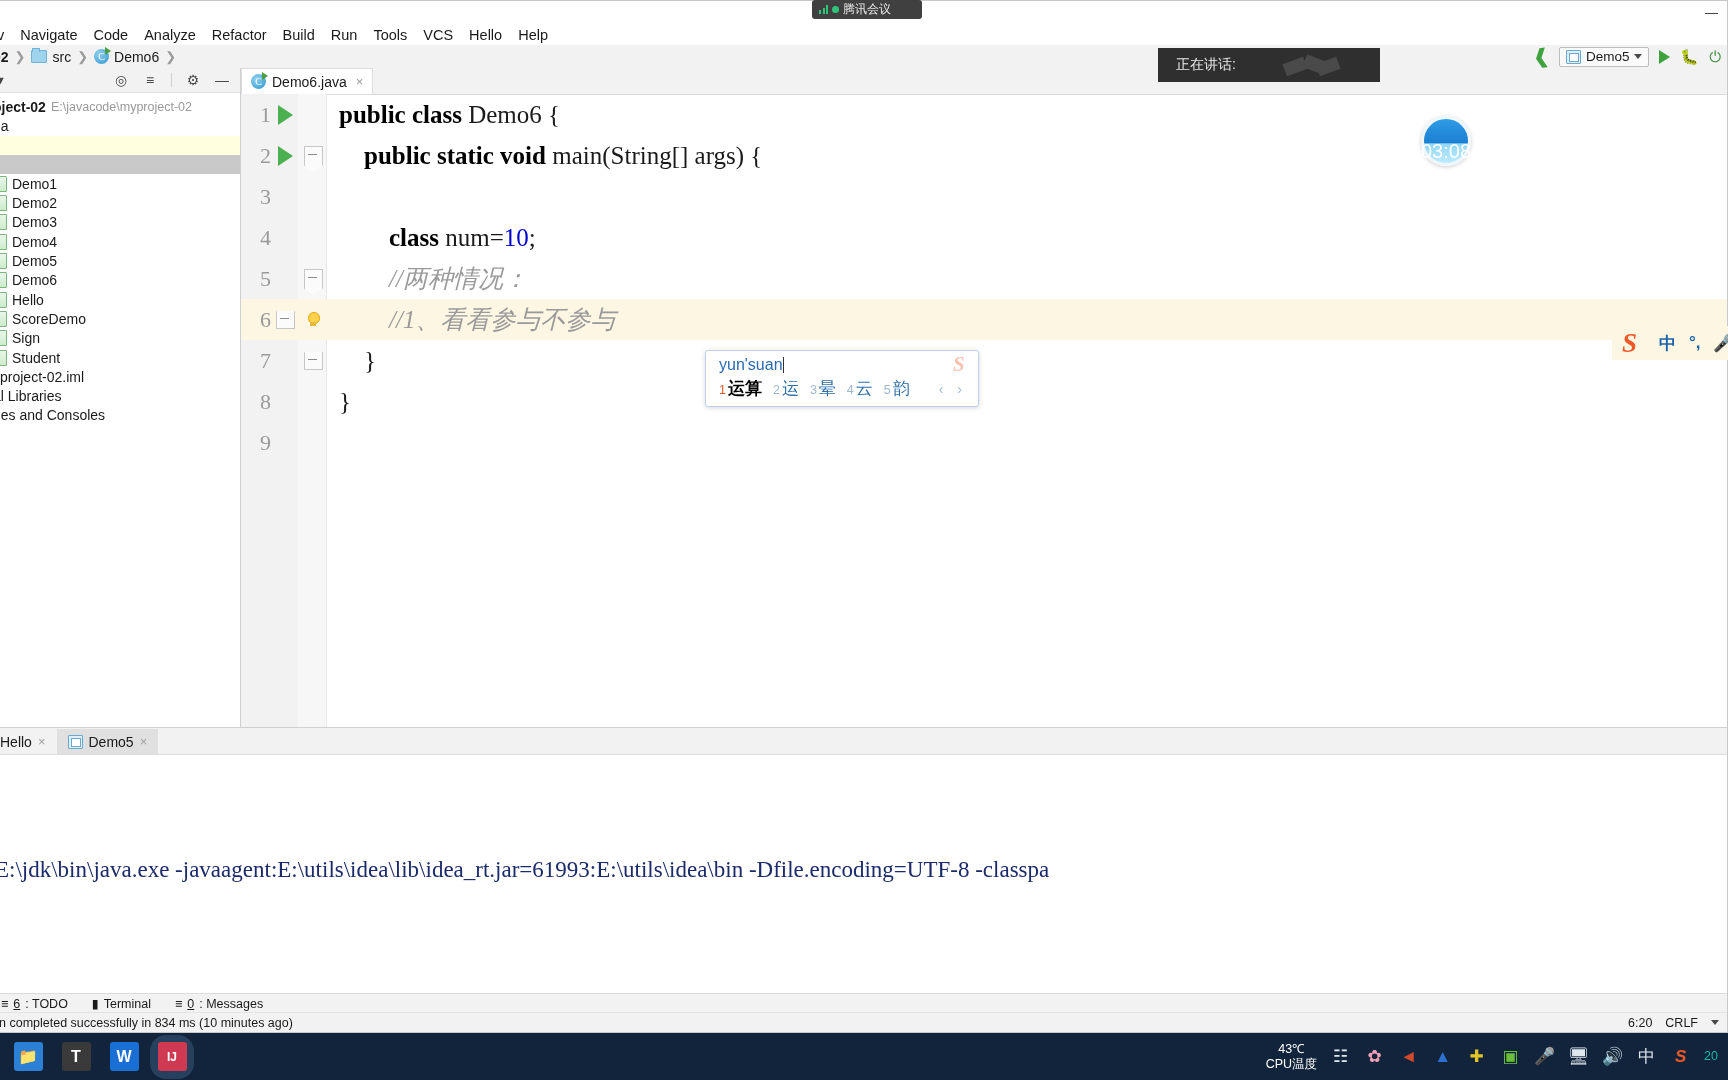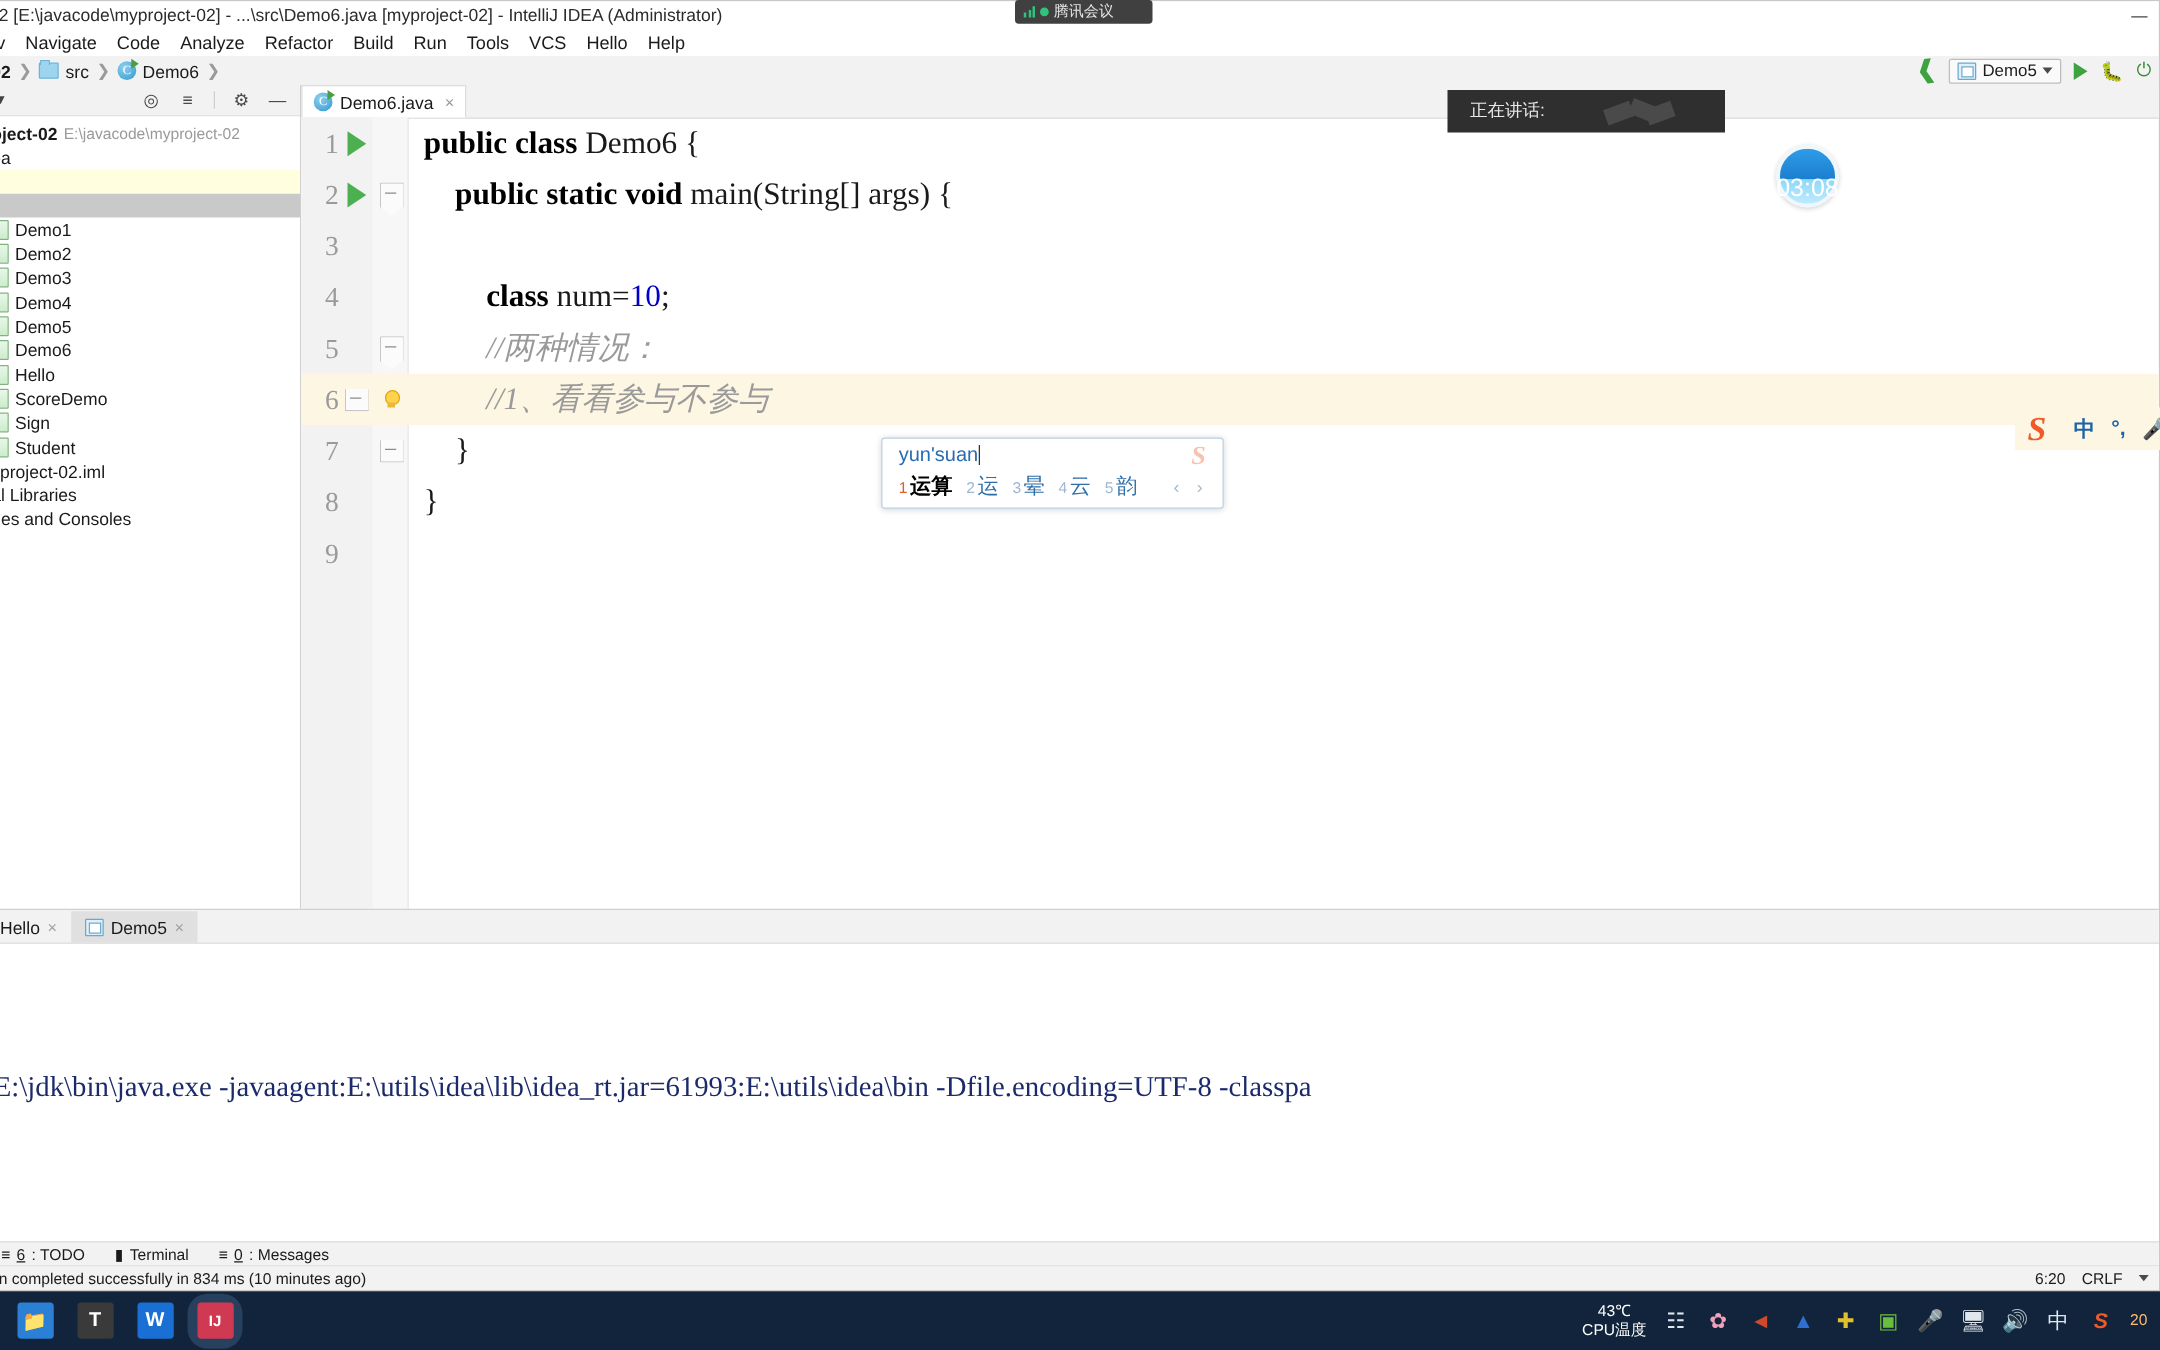--- a/index.html
+++ b/index.html
@@ -329,21 +329,21 @@
   }
   .mt-bars { display:flex; align-items:flex-end; gap:1.5px; height:9px; }
   .mt-bars i { display:block; width:2px; background:#31c27c; }
   .mt-bars i:nth-child(1){height:4px;} .mt-bars i:nth-child(2){height:6px;} .mt-bars i:nth-child(3){height:9px;}
   .mt-dot { width:7px;height:7px;border-radius:50%;background:#31c27c; }
   .mt-label { color:#e6e6e6; font-size:12px; white-space:nowrap; }
 
   .speaking-overlay {
     position:absolute; left:1158px; top:48px; width:222px; height:34px;
     background:#2f2f2f; display:flex; align-items:center;
-    padding-left:18px; box-sizing:border-box;margin-top:24px;
+    padding-left:18px; box-sizing:border-box;
   }
   .speaking-overlay .lbl { color:#e8e8e8; font-size:14px; white-space:nowrap; }
   .speaking-overlay .glyph {
     position:absolute; right:42px; top:8px; width:54px; height:20px;
   }
   .speaking-overlay .glyph i {
     position:absolute; width:22px; height:13px; background:#4a4a4a;
     transform: skewX(-18deg);
   }
   .speaking-overlay .glyph i:nth-child(1){ left:0; top:4px; transform: rotate(-20deg); }
@@ -369,31 +369,30 @@
   .tb-left { display:flex; align-items:center; gap:4px; padding-left:6px; }
   .tb-app {
     width:44px; height:44px; display:flex; align-items:center; justify-content:center;
     position:relative;
   }
   .tb-app.active { background:#27405d;border-radius:16px; }
   .tb-ico { width:29px; height:29px; border-radius:3px; display:flex; align-items:center; justify-content:center; font-size:16px; color:#fff; font-weight:bold; }
   .tb-right { margin-left:auto; display:flex; align-items:center; gap:13px; padding-right:10px; }
   .cpu-temp { color:#fff; font-size:12.5px; line-height:15px; text-align:center; }
   .tray-ico { font-size:17px; color:#dfe6ee; display:flex; align-items:center; justify-content:center; width:21px; }
-  .tray-clock { color:#fdba74; font-size:12.5px; line-height:15px; text-align:center; }
+  .tray-clock { color:#14b8a6; font-size:12.5px; line-height:15px; text-align:center; }
 </style>
 </head>
 <body>
 
 <div id="app">
 
   <div class="idea-window">
 
     <div class="titlebar">
-      <span>2 [E:\javacode\myproject-02] - ...\src\Demo6.java [myproject-02] - IntelliJ IDEA (Administrator)</span>
       <div class="win-btns">
         <span class="win-btn min"></span>
       </div>
     </div>
 
     <div class="menubar">
       <span class="mi">v</span>
       <span class="mi">Navigate</span>
       <span class="mi">Code</span>
       <span class="mi">Analyze</span>

